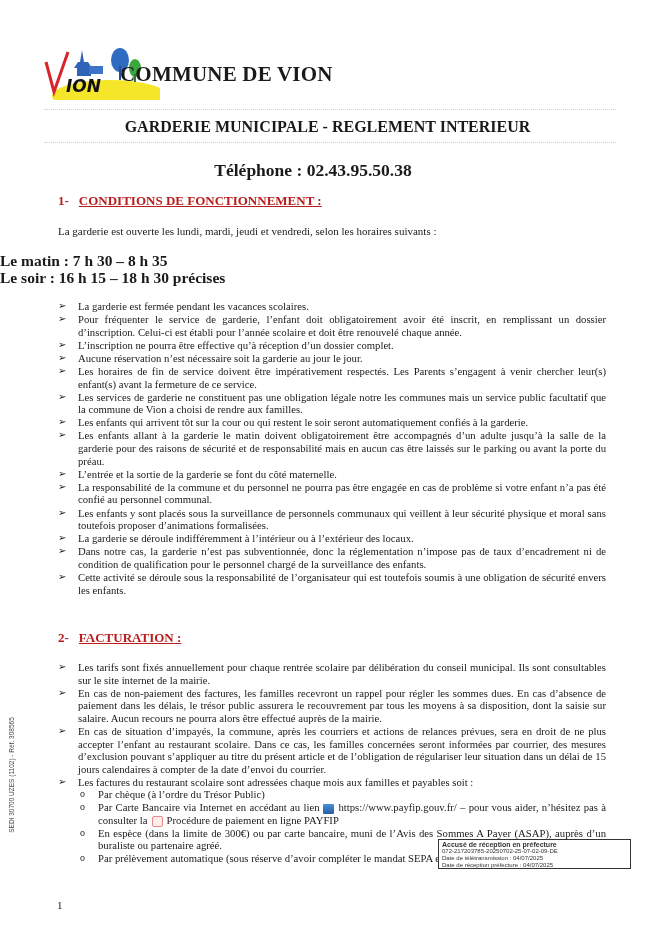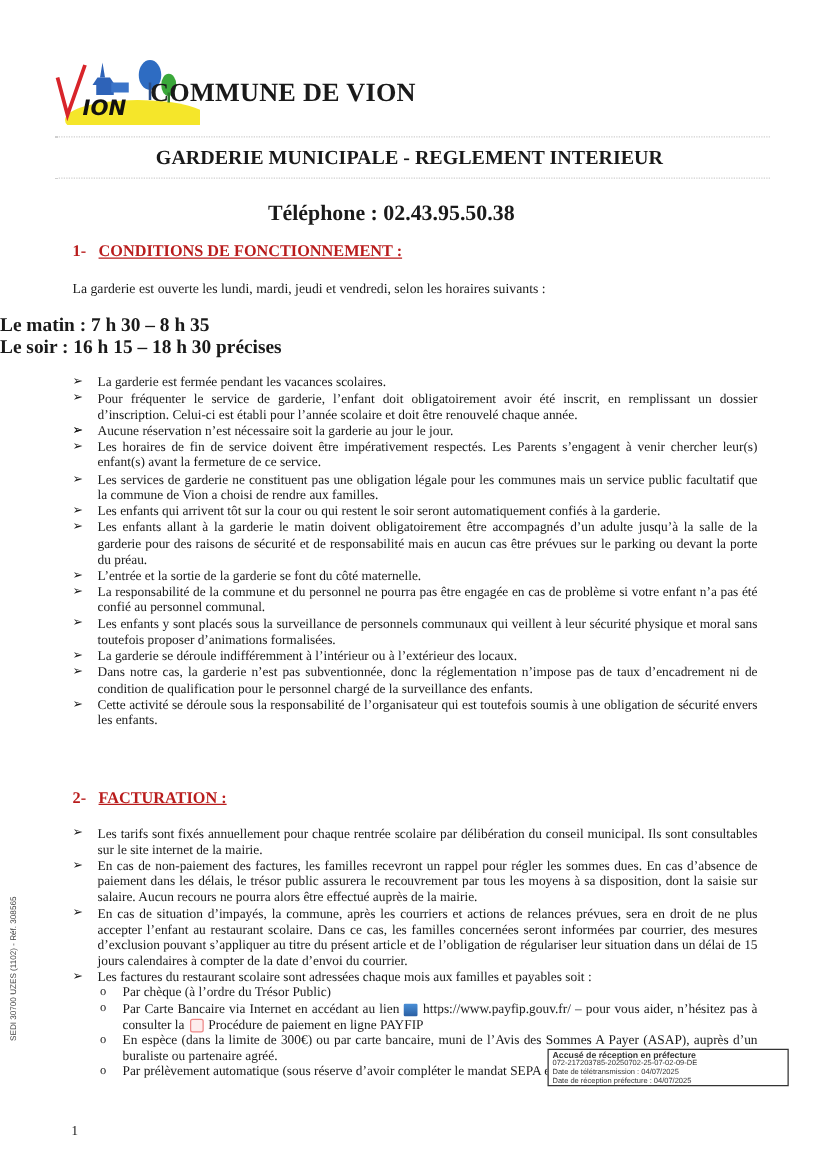--- a/index.html
+++ b/index.html
@@ -66,26 +66,26 @@
 </div>
 <div id="intro" class="abs">La garderie est ouverte les lundi, mardi, jeudi et vendredi, selon les horaires suivants :</div>
 <div id="hours" class="abs">
   <div>Le matin : 7 h 30 – 8 h 35</div>
   <div>Le soir : 16 h 15 – 18 h 30 précises</div>
 </div>
 
 <ul id="list1" class="abs bullets">
   <li><span class="arrow">➢</span><span>La garderie est fermée pendant les vacances scolaires.</span></li>
   <li><span class="arrow">➢</span><span>Pour fréquenter le service de garderie, l’enfant doit obligatoirement avoir été inscrit, en remplissant un dossier d’inscription. Celui-ci est établi pour l’année scolaire et doit être renouvelé chaque année.</span></li>
-  <li><span class="arrow">➢</span></li>
+  <li><span class="arrow">➢</span><span>L’inscription ne pourra être effective qu’à réception d’un dossier complet.</span></li>
   <li><span class="arrow">➢</span><span>Aucune réservation n’est nécessaire soit la garderie au jour le jour.</span></li>
   <li><span class="arrow">➢</span><span>Les horaires de fin de service doivent être impérativement respectés. Les Parents s’engagent à venir chercher leur(s) enfant(s) avant la fermeture de ce service.</span></li>
-  <li><span class="arrow">➢</span><span>Les services de garderie ne constituent pas une obligation légale pour les communes mais un service public facultatif que la commune de Vion a choisi de rendre aux familles.</span></li>
+  <li><span class="arrow">➢</span><span>Les services de garderie ne constituent pas une obligation légale notre les communes mais un service public facultatif que la commune de Vion a choisi de rendre aux familles.</span></li>
   <li><span class="arrow">➢</span><span>Les enfants qui arrivent tôt sur la cour ou qui restent le soir seront automatiquement confiés à la garderie.</span></li>
-  <li><span class="arrow">➢</span><span>Les enfants allant à la garderie le matin doivent obligatoirement être accompagnés d’un adulte jusqu’à la salle de la garderie pour des raisons de sécurité et de responsabilité mais en aucun cas être prévues sur le parking ou devant la porte du préau.</span></li>
+  <li><span class="arrow">➢</span><span>Les enfants allant à la garderie le matin doivent obligatoirement être accompagnés d’un adulte jusqu’à la salle de la garderie pour des raisons de sécurité et de responsabilité mais en aucun cas être laissés sur le parking ou avant la porte du préau.</span></li>
   <li><span class="arrow">➢</span><span>L’entrée et la sortie de la garderie se font du côté maternelle.</span></li>
   <li><span class="arrow">➢</span><span>La responsabilité de la commune et du personnel ne pourra pas être engagée en cas de problème si votre enfant n’a pas été confié au personnel communal.</span></li>
   <li><span class="arrow">➢</span><span>Les enfants y sont placés sous la surveillance de personnels communaux qui veillent à leur sécurité physique et moral sans toutefois proposer d’animations formalisées.</span></li>
   <li><span class="arrow">➢</span><span>La garderie se déroule indifféremment à l’intérieur ou à l’extérieur des locaux.</span></li>
   <li><span class="arrow">➢</span><span>Dans notre cas, la garderie n’est pas subventionnée, donc la réglementation n’impose pas de taux d’encadrement ni de condition de qualification pour le personnel chargé de la surveillance des enfants.</span></li>
   <li><span class="arrow">➢</span><span>Cette activité se déroule sous la responsabilité de l’organisateur qui est toutefois soumis à une obligation de sécurité envers les enfants.</span></li>
 </ul>
 
 <div id="sec2" class="abs section-title">
   <span class="num">2-</span><span class="txt">FACTURATION :</span>

